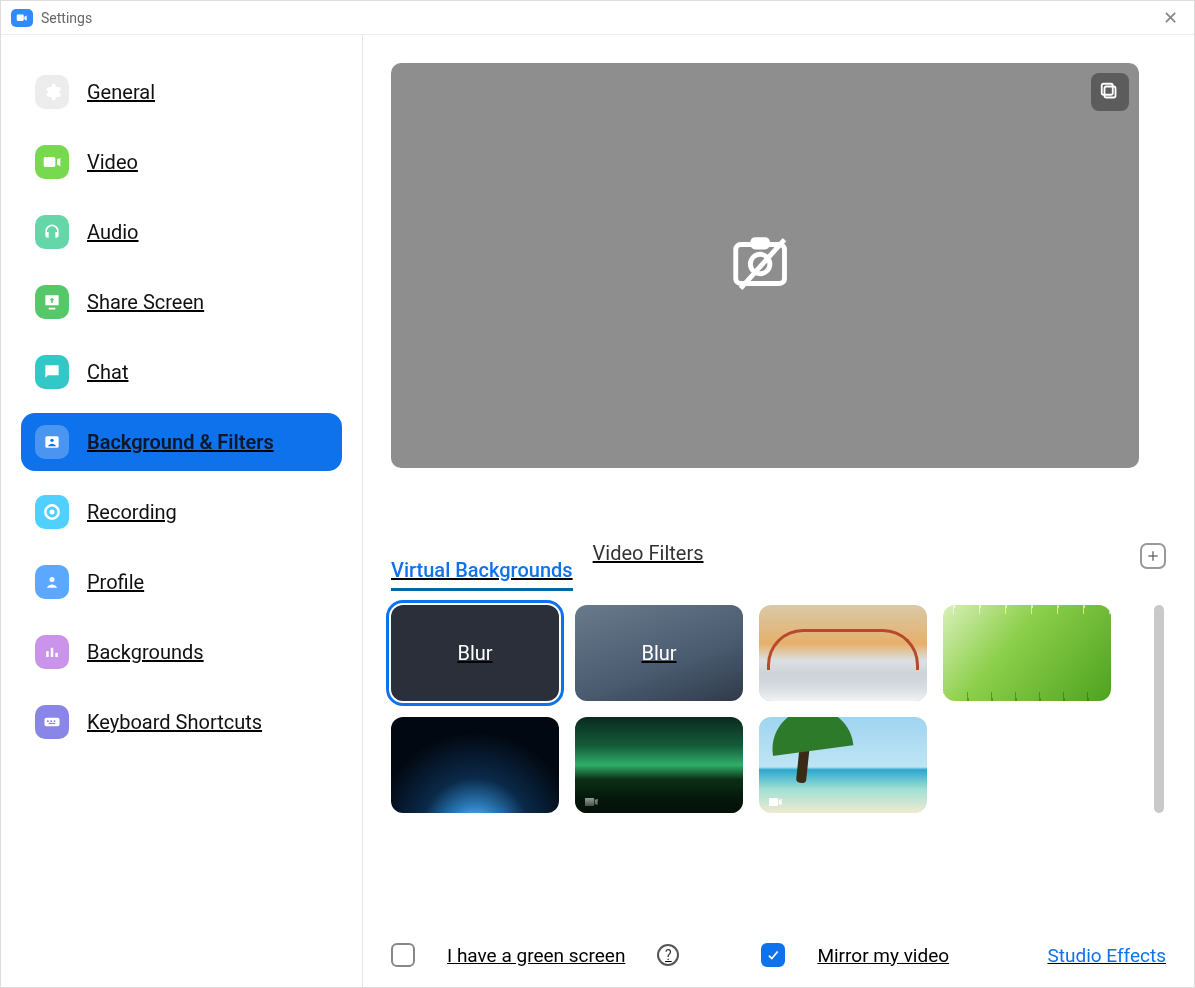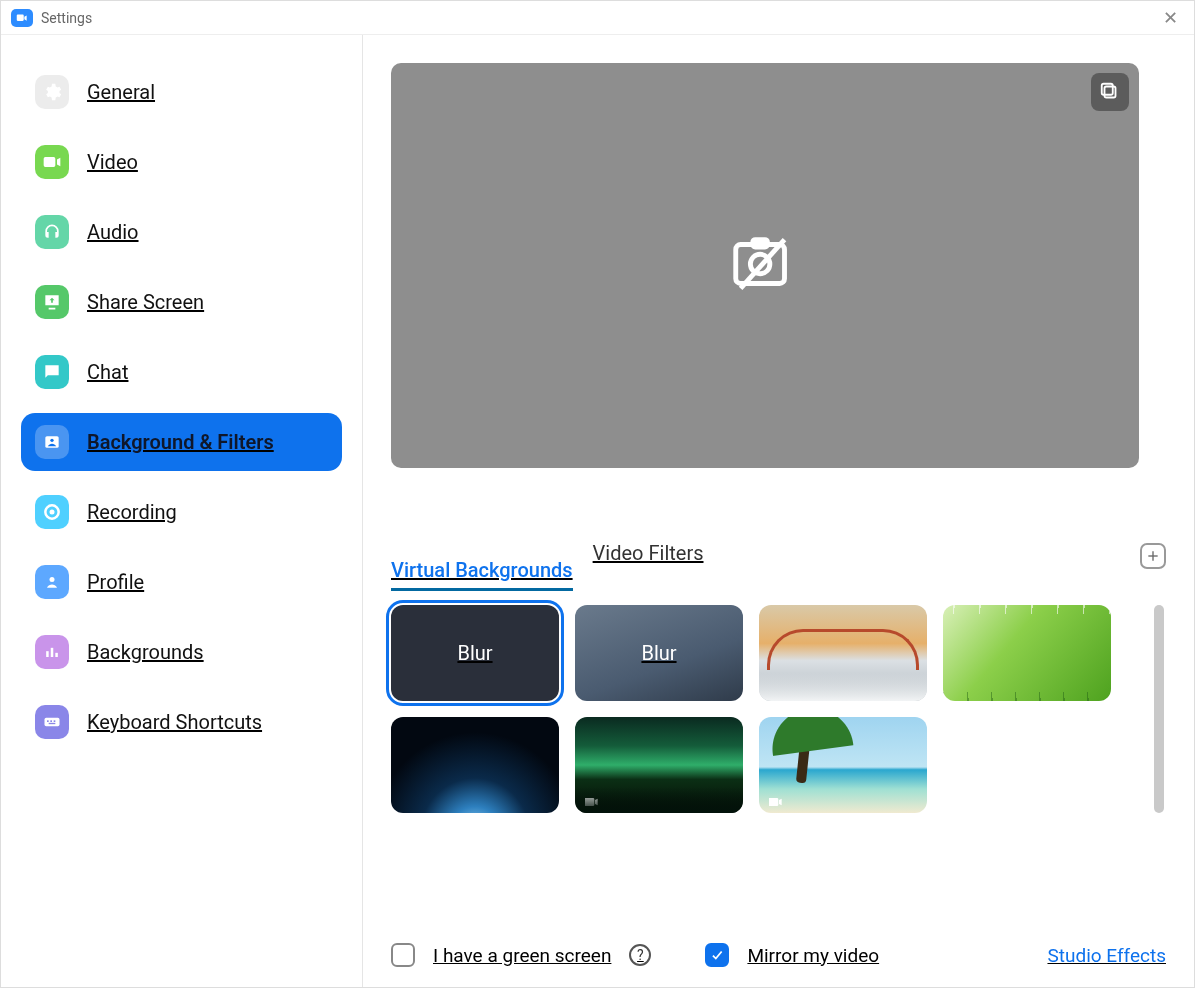--- a/index.html
+++ b/index.html
@@ -37,21 +37,21 @@
 .thumb { width: 168px; height: 96px; border-radius: 12px; cursor: pointer; position: relative; overflow: hidden; display: flex; align-items: center; justify-content: center; font-size: 20px; color: #fff; }
 .thumb.selected { outline: 3px solid #0E72ED; outline-offset: 2px; }
 .thumb.none { background: #2a2f3a; }
 .thumb.blur { background: linear-gradient(160deg, #6a7a8c 0%, #4a5b70 60%, #2f3b4a 100%); filter: none; }
 .thumb .video-badge { position: absolute; left: 6px; bottom: 6px; width: 20px; height: 16px; }
 .thumb .video-badge svg { width: 20px; height: 16px; fill: #fff; }
 
 .scroll-track { width: 12px; margin-left: 8px; background: transparent; position: relative; }
 .scroll-thumb { position: absolute; top: 0; bottom: 0; width: 10px; background: #c9c9c9; border-radius: 6px; }
 
-.footer { margin-top: auto; padding-top: 28px; display: flex; align-items: center; gap: 18px; font-size: 19px; }
+.footer { margin-top: auto; padding-top: 28px; display: flex; align-items: center; gap: 32px; font-size: 19px; }
 .cbox { width: 24px; height: 24px; border: 2px solid #888; border-radius: 6px; display: inline-flex; align-items: center; justify-content: center; cursor: pointer; }
 .cbox.checked { background: #0E72ED; border-color: #0E72ED; }
 .cbox.checked svg { width: 14px; height: 14px; stroke: #fff; stroke-width: 3; fill: none; }
 .help-ico { width: 22px; height: 22px; border: 2px solid #555; border-radius: 50%; display: inline-flex; align-items: center; justify-content: center; font-size: 14px; color: #333; cursor: pointer; }
 .footer .spacer { flex: 1; }
 .studio-link { color: #0E72ED; font-size: 19px; cursor: pointer; }
 
 
 .scene-gg { background: linear-gradient(to bottom, #d9c9a8 0%, #e6b06a 40%, #dbe0e4 58%, #aeb7be 100%); position: relative; }
 .scene-gg::before { content:""; position:absolute; left:8px; right:8px; top:24px; height:38px; border: solid #b74a2c; border-width: 3px 3px 0 3px; border-radius: 36px 36px 0 0; }

